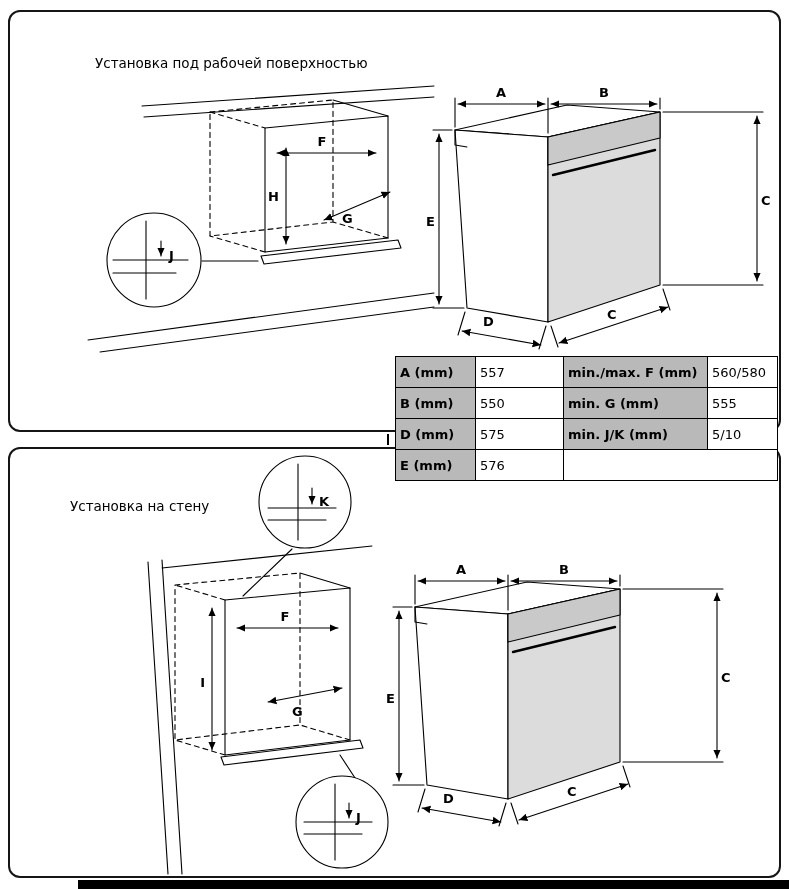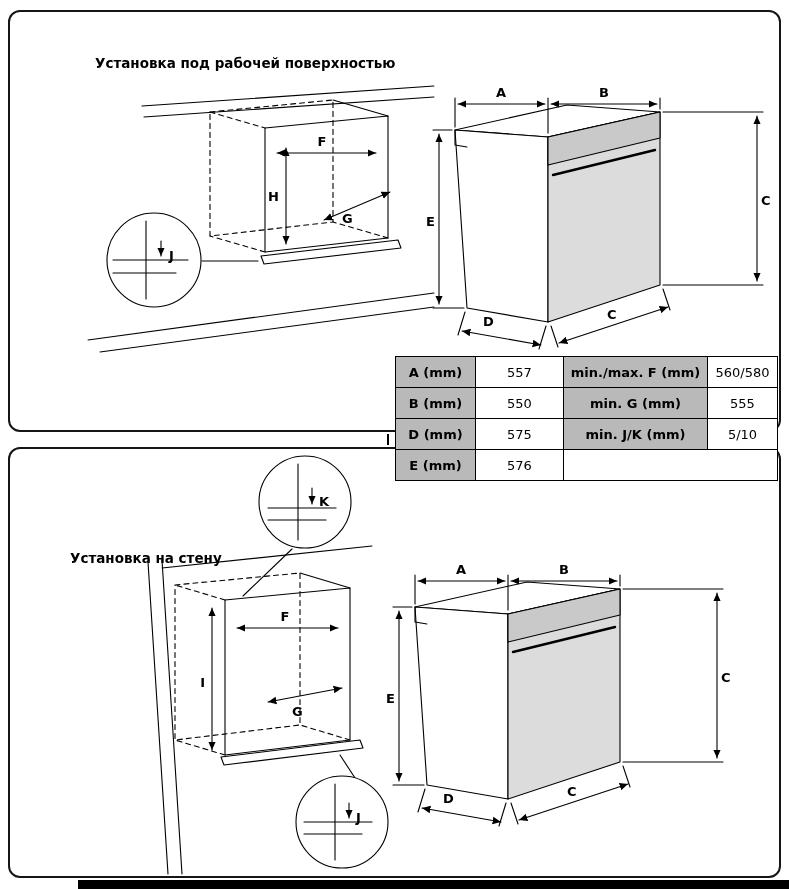--- a/index.html
+++ b/index.html
@@ -8,44 +8,44 @@
     width:789px; height:889px; position:relative; overflow:hidden;
     font-family:"DejaVu Sans","Liberation Sans",sans-serif; color:#000;
   }
   .panel {
     position:absolute; background:#fff;
     border:2px solid #151515; border-radius:12px;
   }
   .panel-top    { left:8px;  top:10px;  width:773px; height:422px; }
   .panel-bottom { left:8px;  top:447px; width:773px; height:431px; }
   .section-title {
-    position:absolute; font-weight:bold; font-size:13.5px; white-space:nowrap; z-index:2;
+    position:absolute; font-weight:normal; font-size:13.5px; white-space:nowrap; z-index:2;
   }
   .title-top    { left:95px; top:55px; }
-  .title-bottom { left:70px; top:550px; }
+  .title-bottom { left:70px; top:498px; }
 
   svg.drawing { position:absolute; overflow:visible; z-index:1; }
   svg.drawing line, svg.drawing path, svg.drawing circle, svg.drawing polyline {
     stroke:#000; stroke-width:1.1; fill:none;
     stroke-linecap:round; stroke-linejoin:round;
   }
   svg.drawing .dash { stroke-dasharray:5 4; }
   svg.drawing .thick { stroke-width:2.4; }
   svg.drawing text {
     font-family:"DejaVu Sans","Liberation Sans",sans-serif;
     font-weight:bold; font-size:13px; fill:#000; stroke:none;
   }
 
   table.dim-table {
     position:absolute; left:395px; top:356px; z-index:5;
     border-collapse:collapse; table-layout:fixed; width:382px;
     font-size:13px; background:#fff;
   }
   .dim-table td {
-    border:1.3px solid #000; height:31px; text-align:center;
+    border:1.3px solid #000; height:31px; 
     padding:0 4px; background:#fff; overflow:hidden; white-space:nowrap;
   }
   .dim-table td.key { background:#b9b9b9; font-weight:bold; }
   .dim-table td.val { font-weight:normal;margin-top:8px; }
 
   .artifact { position:absolute; background:#000; z-index:6; }
   .bar-bottom { left:78px; top:880px; width:711px; height:9px; }
   .tick-mid   { left:387px; top:434px; width:2px; height:11px; }
 </style>
 </head>

